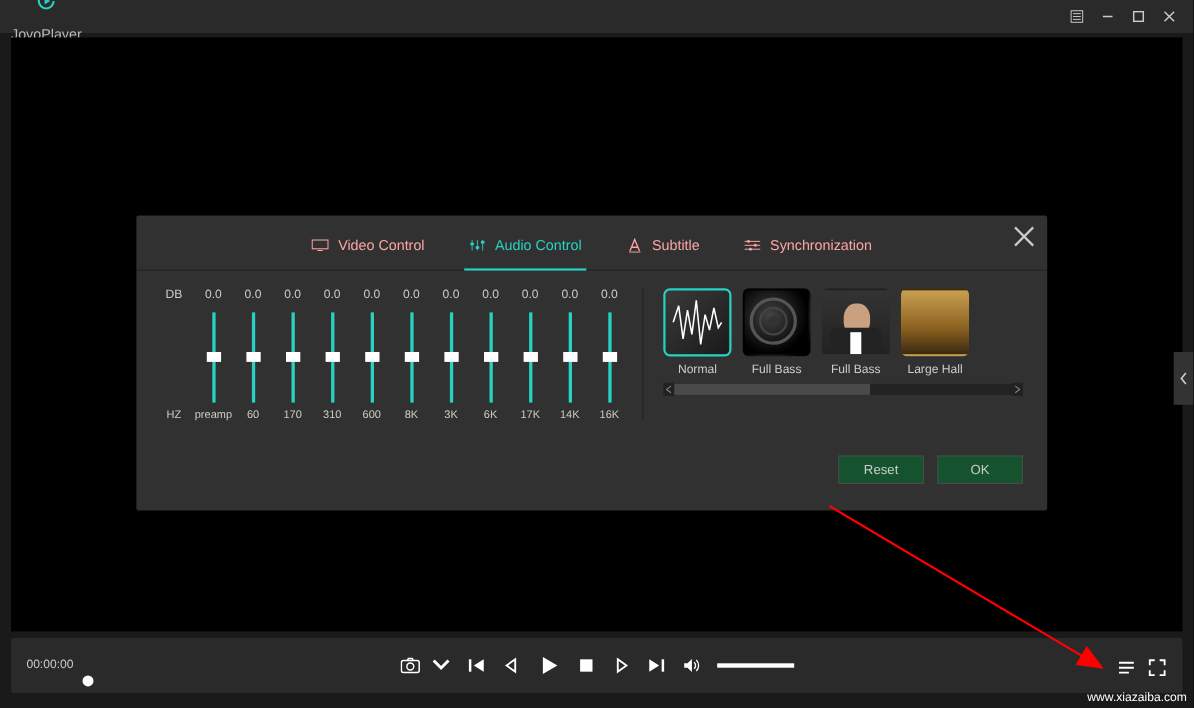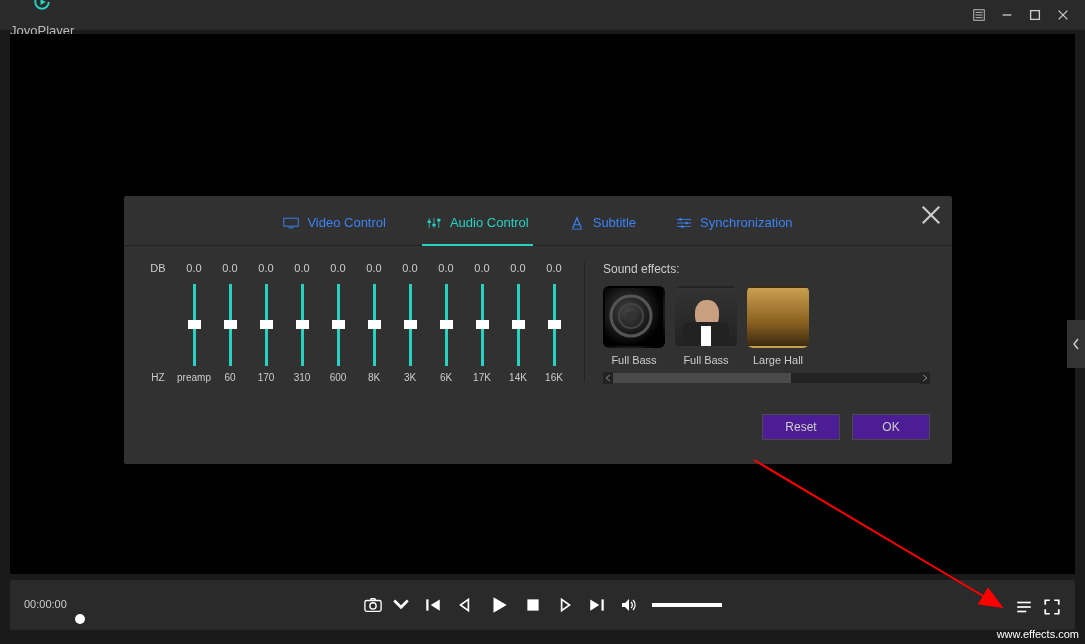--- a/index.html
+++ b/index.html
@@ -16,21 +16,21 @@
 
 .viewport { position: absolute; top: 34px; left: 10px; right: 10px; bottom: 70px; background: #000; }
 
 
 .side-handle { position: absolute; right: 0; top: 320px; width: 18px; height: 48px; background: #333; display: flex; align-items: center; justify-content: center; cursor: pointer; }
 
 
 .modal { position: absolute; left: 124px; top: 196px; width: 828px; height: 268px; background: #313131; border-radius: 2px; box-shadow: 0 4px 20px rgba(0,0,0,0.5); }
 .modal-close { position: absolute; top: 8px; right: 10px; width: 22px; height: 22px; cursor: pointer; color: #ccc; }
 .modal-tabs { display: flex; justify-content: center; gap: 40px; padding-top: 14px; height: 50px; border-bottom: 1px solid #222; }
-.tab { display: flex; align-items: center; gap: 8px; font-size: 13px; color: #3b82f6; cursor: pointer; padding-bottom: 10px; position: relative; }
+.tab { display: flex; align-items: center; gap: 8px; font-size: 13px; color: #fca5a5; cursor: pointer; padding-bottom: 10px; position: relative; }
 .tab.active { color: #28d2c3; }
 .tab.active::after { content: ''; position: absolute; bottom: -1px; left: -4px; right: -4px; height: 2px; background: #28d2c3; }
 .tab svg { width: 16px; height: 14px; }
 
 .modal-body { display: flex; padding: 16px 22px 0 22px; height: 160px; justify-content: flex-end; }
 
 
 .eq { display: flex; gap: 12px; }
 .eq-col { display: flex; flex-direction: column; align-items: center; width: 24px; }
 .eq-db { font-size: 11px; color: #ccc; height: 16px; }
@@ -48,21 +48,21 @@
 .effect-item { display: flex; flex-direction: column; align-items: center; gap: 6px; cursor: pointer; }
 .effect-thumb { width: 62px; height: 62px; border-radius: 6px; border: 2px solid transparent; position: relative; overflow: hidden; }
 .effect-thumb.selected { border-color: #28d2c3; }
 .effect-name { font-size: 11px; color: #ccc; }
 .effect-scroll { display: flex; align-items: center; margin-top: 6px; }
 .scroll-btn { width: 10px; height: 12px; background: #222; display: flex; align-items: center; justify-content: center; cursor: pointer; }
 .scroll-track { flex: 1; height: 10px; background: #222; position: relative; }
 .scroll-thumb { position: absolute; left: 0; top: 0; height: 100%; width: 58%; background: #4a4a4a; cursor: pointer; }
 
 .modal-footer { display: flex; justify-content: flex-end; gap: 12px; padding: 8px 22px; }
-.btn { width: 78px; height: 26px; background: #4c1d95; border: 1px solid #4a4a4a; color: #ccc; font-size: 12px; cursor: pointer; }
+.btn { width: 78px; height: 26px; background: #14532d; border: 1px solid #4a4a4a; color: #ccc; font-size: 12px; cursor: pointer; }
 
 
 .controls-bar { position: absolute; left: 10px; right: 10px; bottom: 14px; height: 50px; background: #2a2a2a; border-radius: 3px; display: flex; align-items: flex-end; padding: 0 14px 6px 14px; }
 .time-label { font-size: 11px; color: #ccc; margin-right: 8px; margin-bottom: 14px; }
 .seek { flex: 0 0 auto; position: relative; }
 .seek-handle { width: 10px; height: 10px; background: #fff; border-radius: 50%; cursor: pointer; }
 .ctrl-center { position: absolute; left: 50%; transform: translateX(-50%); bottom: 14px; display: flex; align-items: center; gap: 14px; }
 .ctrl-btn { color: #fff; cursor: pointer; display: flex; align-items: center; justify-content: center; }
 .ctrl-btn svg { width: 18px; height: 18px; }
 .ctrl-btn.play svg { width: 22px; height: 22px; }
@@ -270,22 +270,29 @@
         <span class="eq-slider-wrap">
             <span class="eq-handle"></span>
           </span>
         <span class="eq-hz">16K</span>
       </div>
     </div>
 
     <div class="divider"></div>
 
     <div class="effects">
-      <div class="effects-label">Sound effects:</div>
       <div class="effects-row">
+        <div class="effect-item">
+          <div class="effect-thumb th-normal selected">
+            <svg width="50" height="50" viewBox="0 0 50 50">
+                <path d="M3 25 L8 10 L12 40 L16 14 L20 36 L24 5 L28 45 L32 18 L36 32 L40 12 L44 30 L47 25" fill="none" stroke="#fff" stroke-width="1.4"></path>
+              </svg>
+          </div>
+          <span class="effect-name">Normal</span>
+        </div>
         <div class="effect-item">
           <div class="effect-thumb th-speaker">
             <svg width="60" height="60" viewBox="0 0 60 60">
                 <circle cx="26" cy="28" r="20" fill="none" stroke="#555" stroke-width="3"></circle>
                 <circle cx="26" cy="28" r="12" fill="none" stroke="#444" stroke-width="2"></circle>
                 <circle cx="26" cy="28" r="5" fill="#333"></circle>
               </svg>
           </div>
           <span class="effect-name">Full Bass</span>
         </div>
@@ -405,14 +412,14 @@
 <svg class="arrow-anno" width="270" height="170">
   <defs>
       <marker id="ah" markerWidth="12" markerHeight="10" refX="10" refY="5" orient="auto">
         <path d="M0 0 L12 5 L0 10 Z" fill="#ff0000"></path>
       </marker>
     </defs>
   <line x1="4" y1="4" x2="250" y2="150" stroke="#ff0000" stroke-width="2" marker-end="url(#ah)"></line>
 </svg>
 
 <div class="watermark">
-  <div class="watermark-url">www.effects.com</div>
+  <div class="watermark-url">www.xiazaiba.com</div>
 </div>
 
 </body></html>

